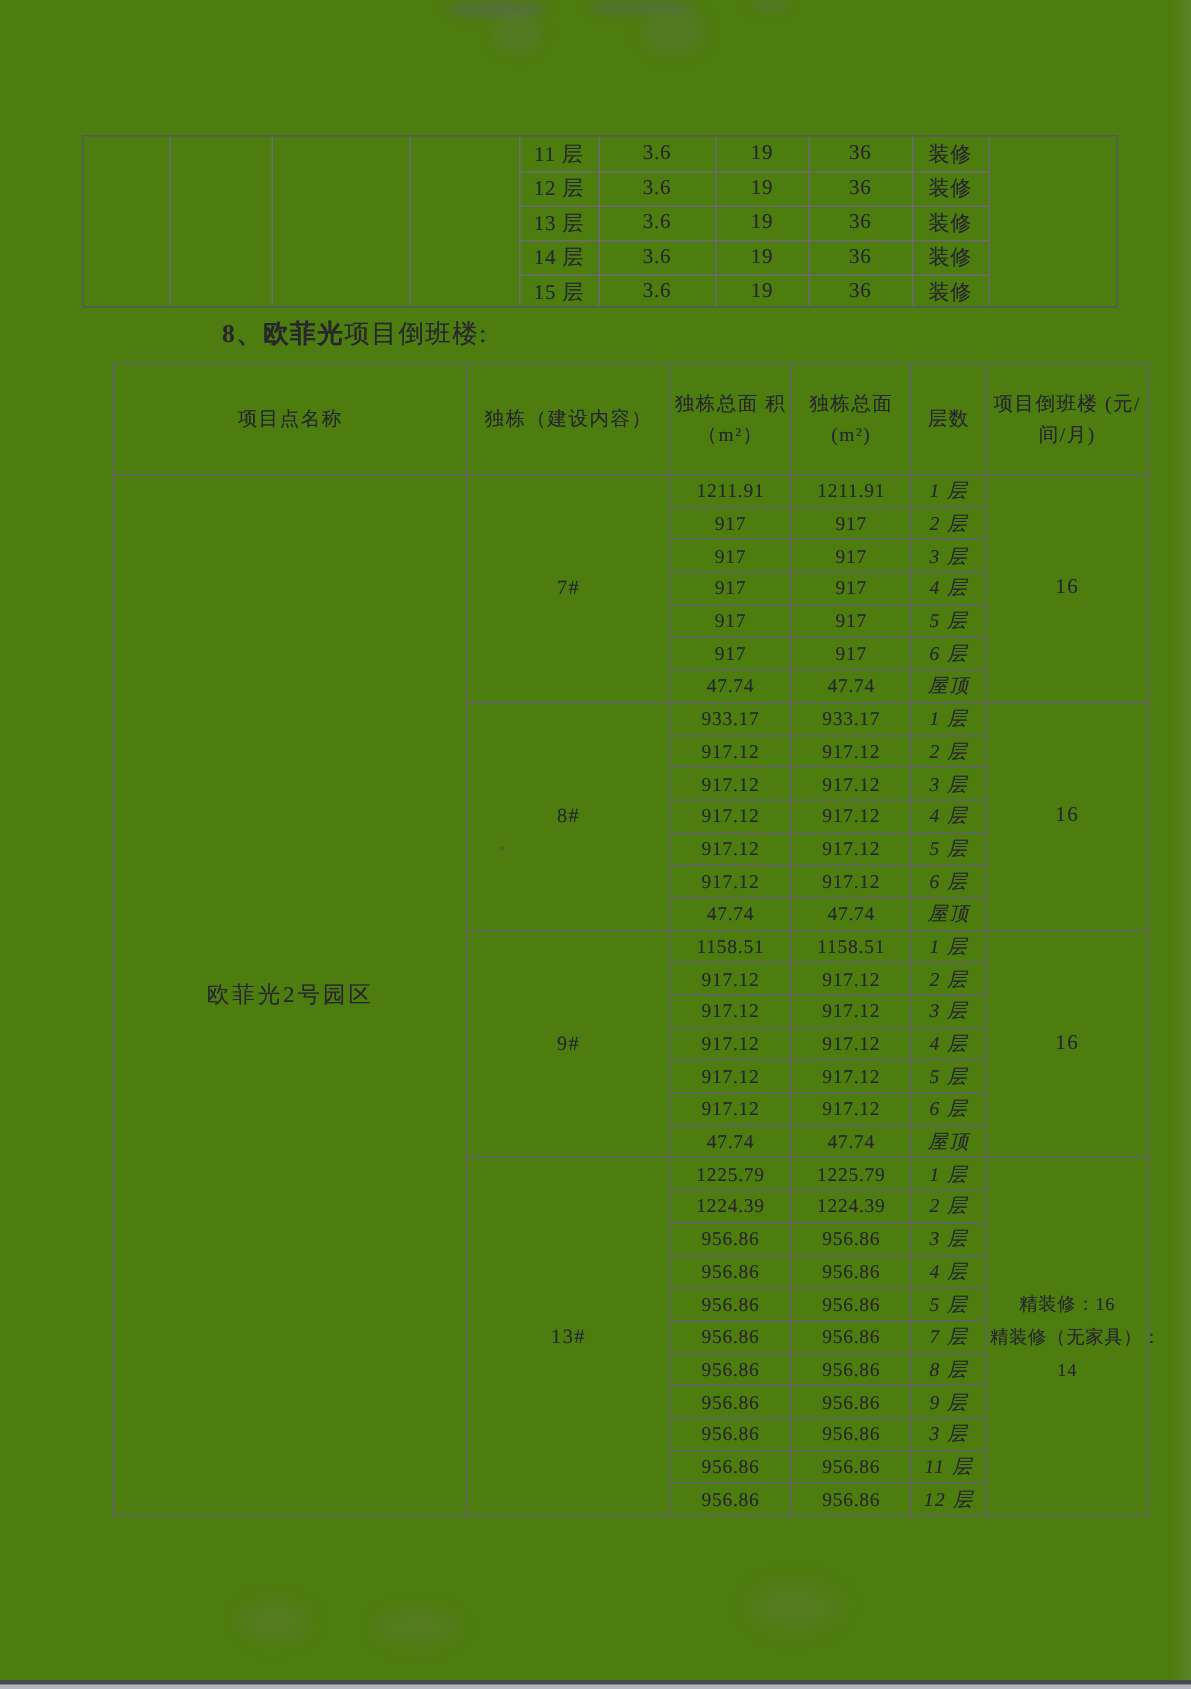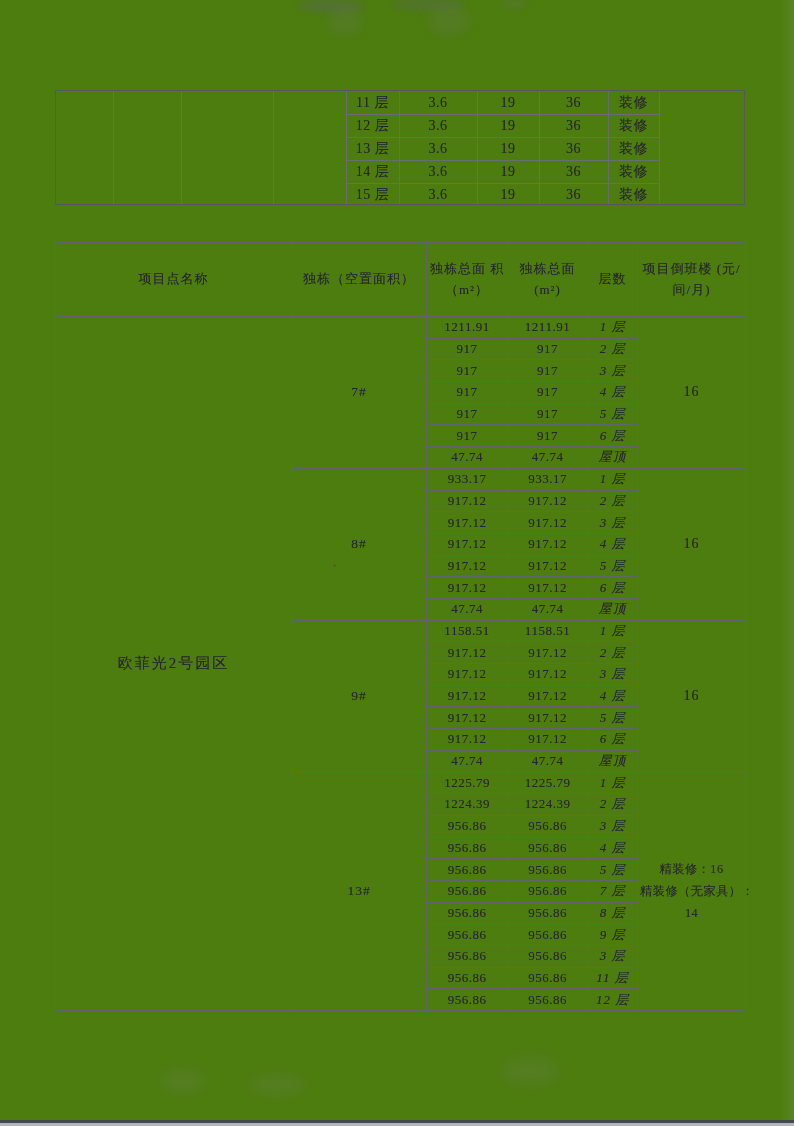--- a/index.html
+++ b/index.html
@@ -27,21 +27,21 @@
   
   .heading{position:absolute;left:148px;top:211px;font-size:17px;letter-spacing:1px;white-space:nowrap;}
   .heading-bold{font-weight:bold;}
   .heading-rest{font-weight:normal;}
   
   .mtable{position:absolute;left:55px;top:242px;width:690px;
     border-collapse:collapse;table-layout:fixed;
     font-size:13px;color:#26262c;}
   .mtable th,.mtable td{border:1px solid #63636a;text-align:center;vertical-align:middle;
     padding:0 2px;box-sizing:border-box;overflow:visible;}
-  .mtable{border:1.5px solid #54545b;}
+  .mtable{border:1.5px solid #54545b;margin-left:20px;}
   .mt-header th{height:74px;font-weight:normal;font-size:13px;line-height:1.6;letter-spacing:1px;}
   .mt-row{height:21.7px;}
   .num-cell{letter-spacing:.5px;}
   .floor-cell{letter-spacing:1px;font-style:italic;}
   .project-cell{font-size:15px;letter-spacing:2px;}
   .building-cell{font-size:13.5px;letter-spacing:1px;}
   .price-cell{font-size:14px;letter-spacing:1px;}
   .price-line{font-size:12.2px;white-space:nowrap;line-height:22px;letter-spacing:.5px;}
   
   .mtable,.top-table,.heading{text-shadow:0 0 .4px rgba(45,45,58,.4);}
@@ -99,35 +99,38 @@
       <div class="tt-cell" style="left: 421px; width: 62px; top: 69px; height: 23px;">19</div>
       <div class="tt-cell" style="left: 483px; width: 69px; top: 69px; height: 23px;">36</div>
       <div class="tt-cell" style="left: 552px; width: 51px; top: 69px; height: 23px;">装修</div>
       <div class="tt-cell" style="left: 290px; width: 53px; top: 92px; height: 23px;">15 层</div>
       <div class="tt-cell" style="left: 343px; width: 78px; top: 92px; height: 23px;">3.6</div>
       <div class="tt-cell" style="left: 421px; width: 62px; top: 92px; height: 23px;">19</div>
       <div class="tt-cell" style="left: 483px; width: 69px; top: 92px; height: 23px;">36</div>
       <div class="tt-cell" style="left: 552px; width: 51px; top: 92px; height: 23px;">装修</div>
     </div>
 
+  <div class="heading">
+    <span class="heading-bold">8、欧菲光</span><span class="heading-rest">项目倒班楼:</span>
+  </div>
 
   <div id="main-table-container">
       <table class="mtable">
         <colgroup>
           <col style="width: 236px;">
           <col style="width: 135px;">
           <col style="width: 81px;">
           <col style="width: 80px;">
           <col style="width: 50px;">
           <col style="width: 108px;">
         </colgroup>
         <thead>
           <tr class="mt-header">
             <th>项目点名称</th>
-            <th>独栋（空置面积）</th>
+            <th>独栋（建设内容）</th>
             <th>独栋总面 积（m²）</th>
             <th>独栋总面 (m²)</th>
             <th>层数</th>
             <th>项目倒班楼 (元/间/月)</th>
           </tr>
         </thead>
         <tbody>
           <tr class="mt-row">
             <td class="project-cell" rowspan="32">欧菲光2号园区</td>
             <td class="building-cell" rowspan="7">7#</td>

